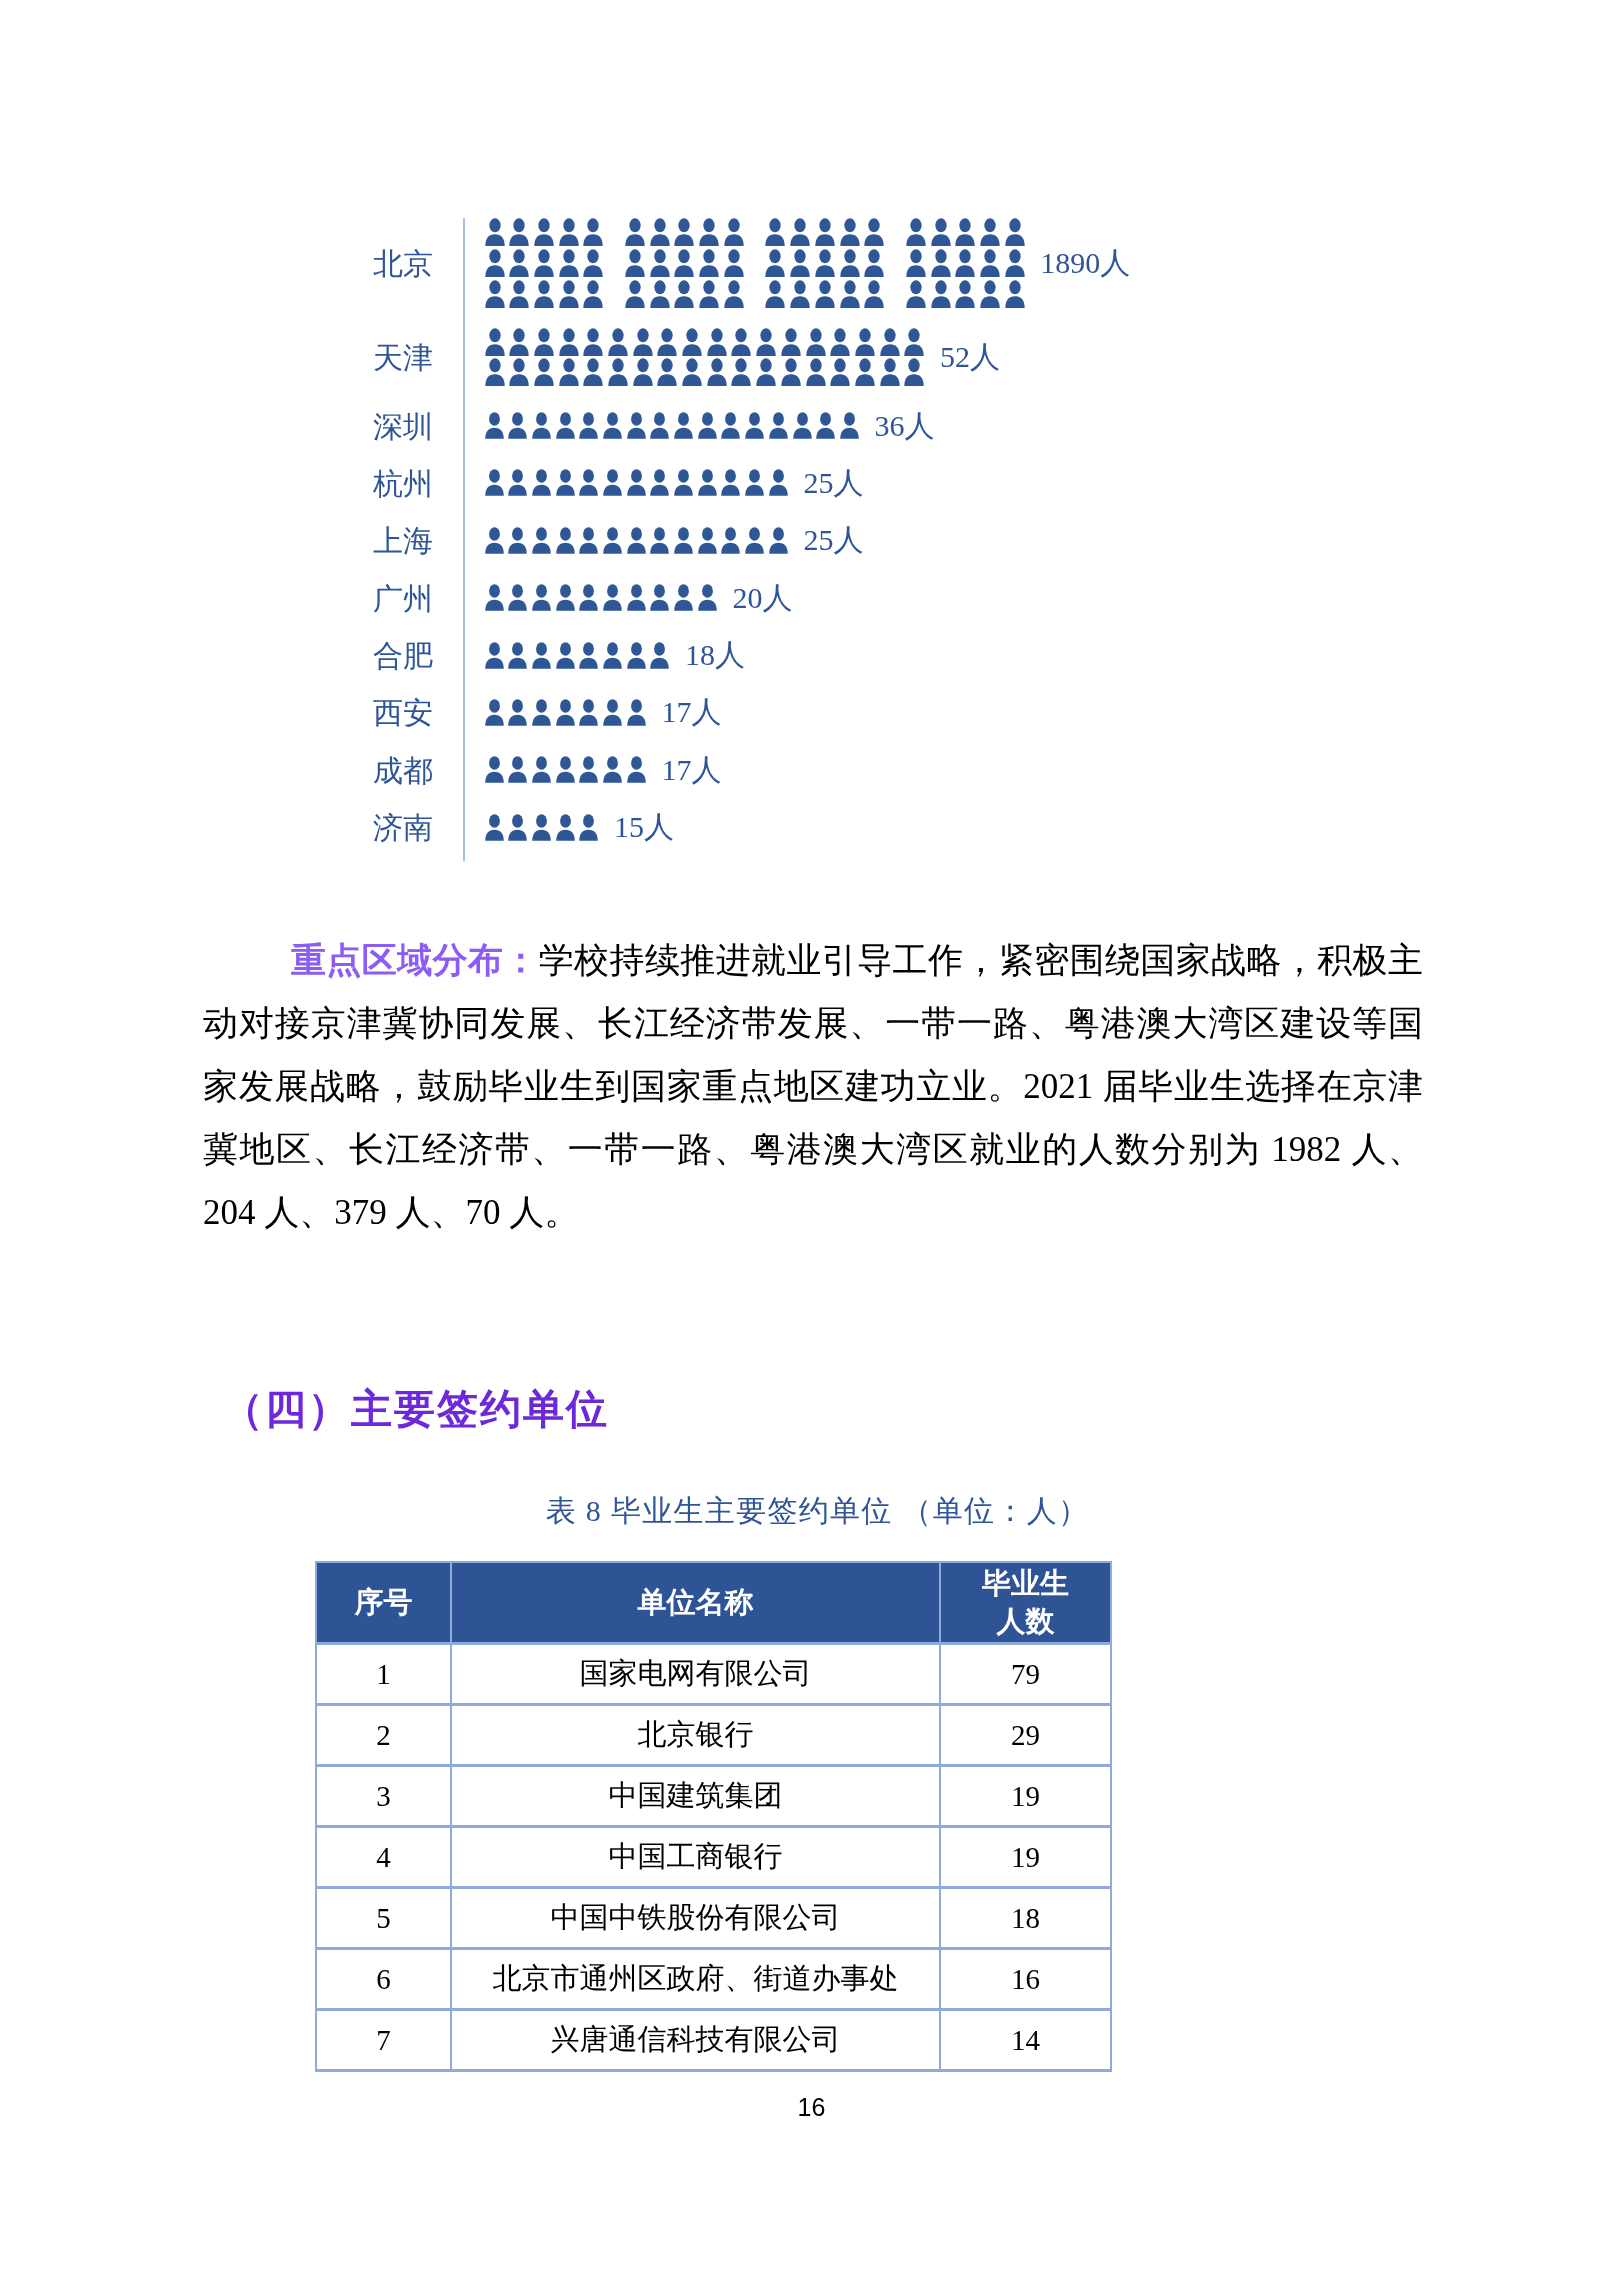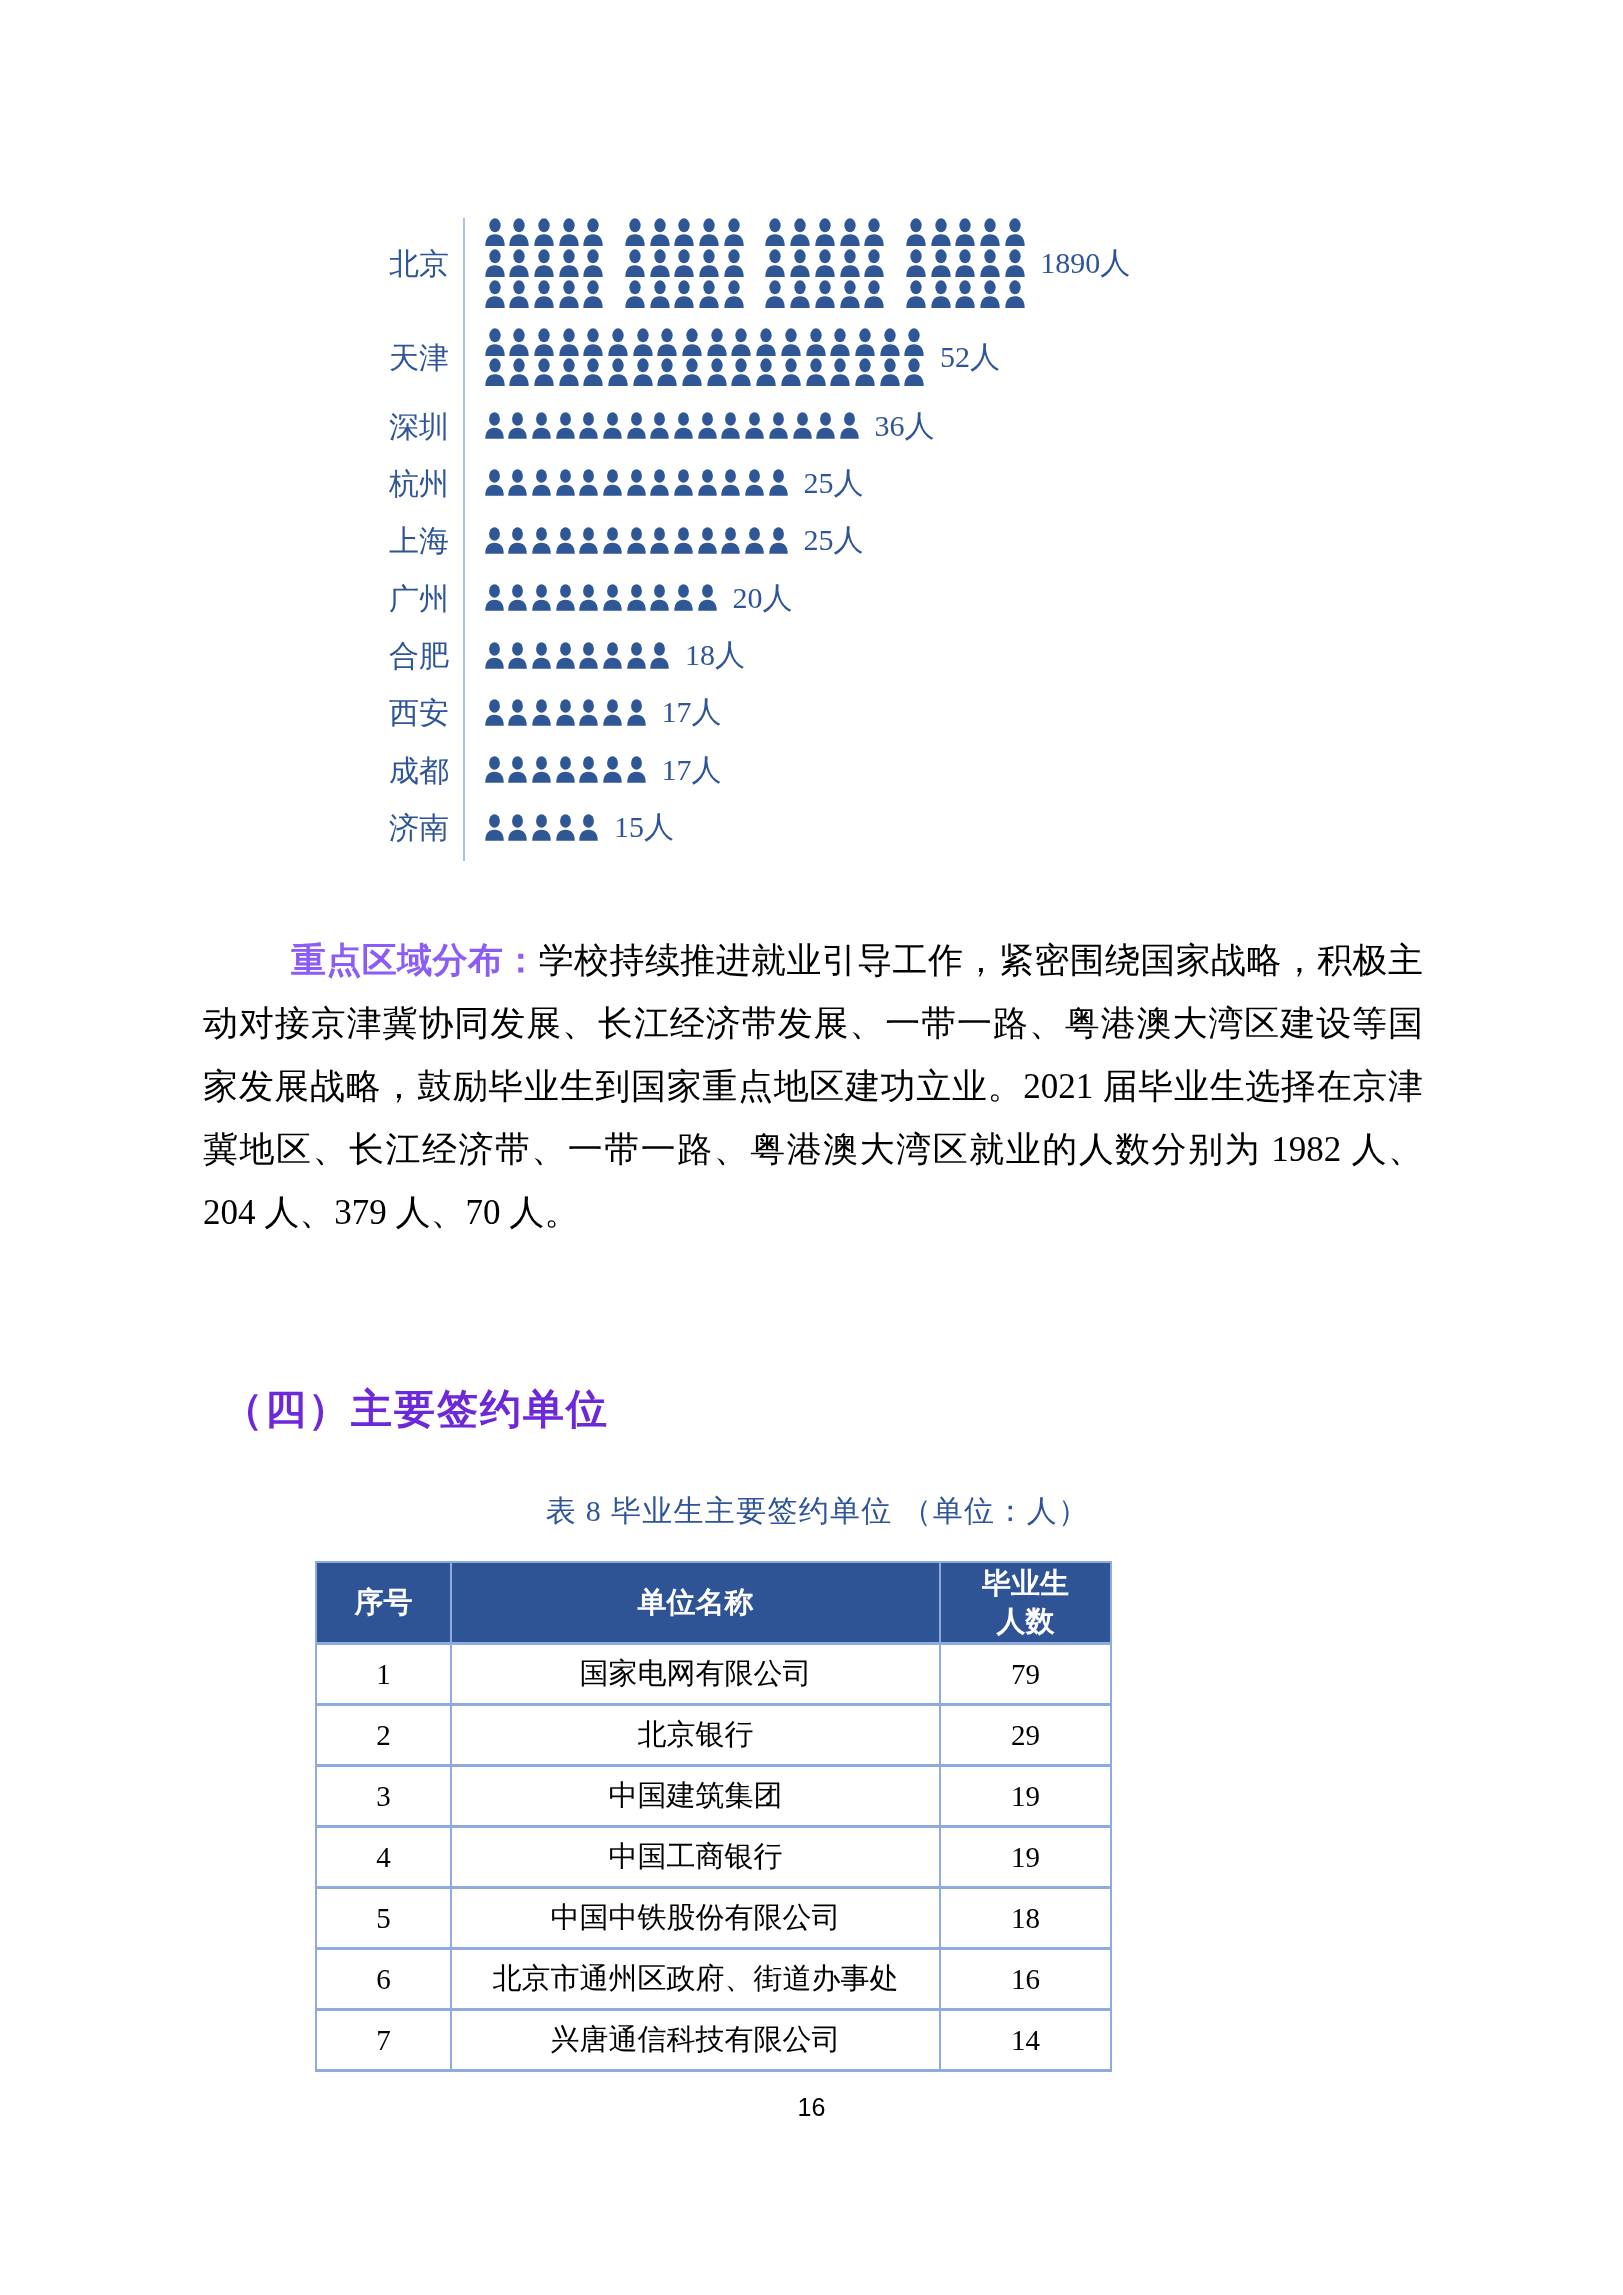--- a/index.html
+++ b/index.html
@@ -3,21 +3,21 @@
 <meta charset="utf-8">
 <style>
   html,body{margin:0;padding:0;background:#e8e8e8;}
   .page{position:relative;width:1623px;height:2295px;background:#ffffff;margin:0 auto;overflow:hidden;
         font-family:"Liberation Serif","DejaVu Serif",serif;color:#000;}
 
   
   .chart{position:absolute;left:365px;top:217px;width:1086px;}
   .chart::before{content:"";position:absolute;left:98px;top:1.3px;bottom:3.9px;width:2px;background:#A6C3E3;}
   .crow{display:flex;align-items:center;margin-bottom:16.4px;}
-  .clabel{flex:0 0 98px;box-sizing:border-box;text-align:right;padding-right:14px;
+  .clabel{flex:0 0 98px;box-sizing:border-box;text-align:right;padding-right:30px;
           font-size:30px;color:#2F5597;line-height:1.1;white-space:nowrap;}
   .cicons{padding-left:19.6px;}
   .icon-row{display:flex;align-items:flex-end;margin:1.3px 0;}
   .picon{display:inline-block;width:var(--iw,23.6px);margin-right:0.7px;}
   .picon svg{display:block;width:100%;height:auto;fill:#2F5796;}
   .picon.gap{margin-left:17px;}
   .cvalue{margin-left:13px;font-size:30px;color:#2F5597;white-space:nowrap;}
 
   .fig-caption{position:absolute;left:294px;top:813px;width:916px;text-align:center;
                font-size:30px;color:#2F5597;letter-spacing:2.6px;}

